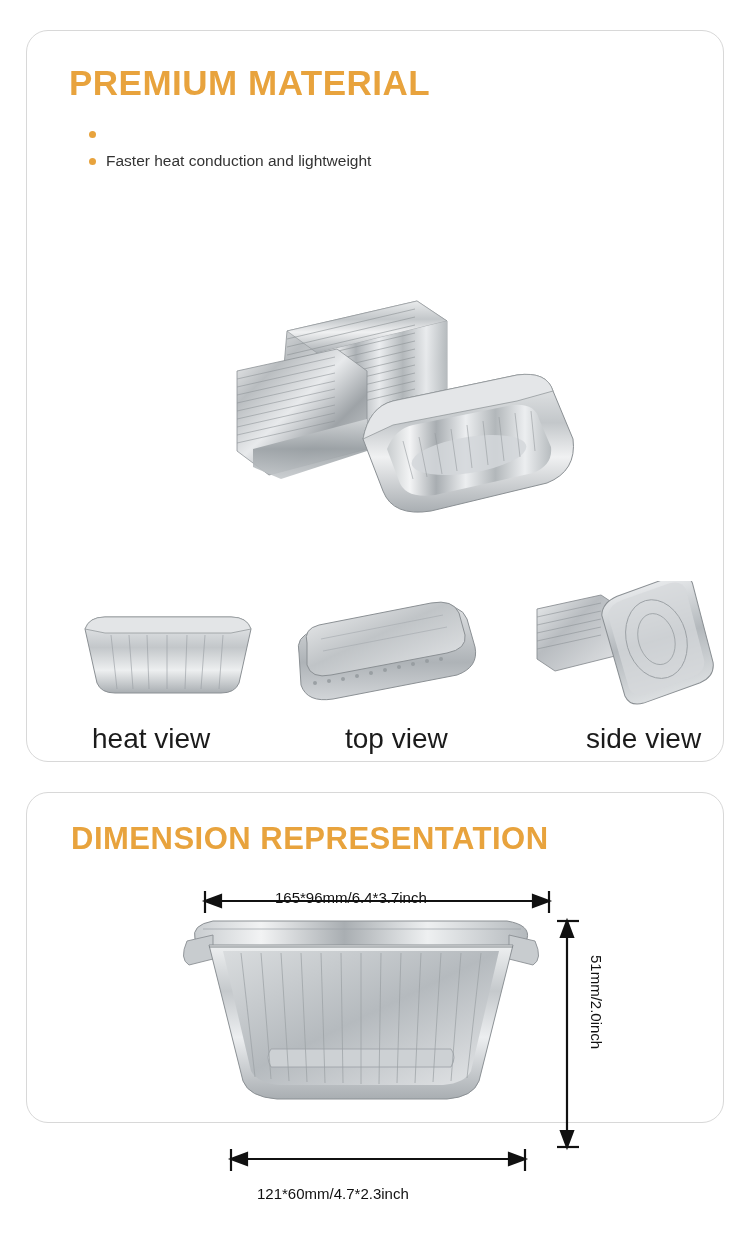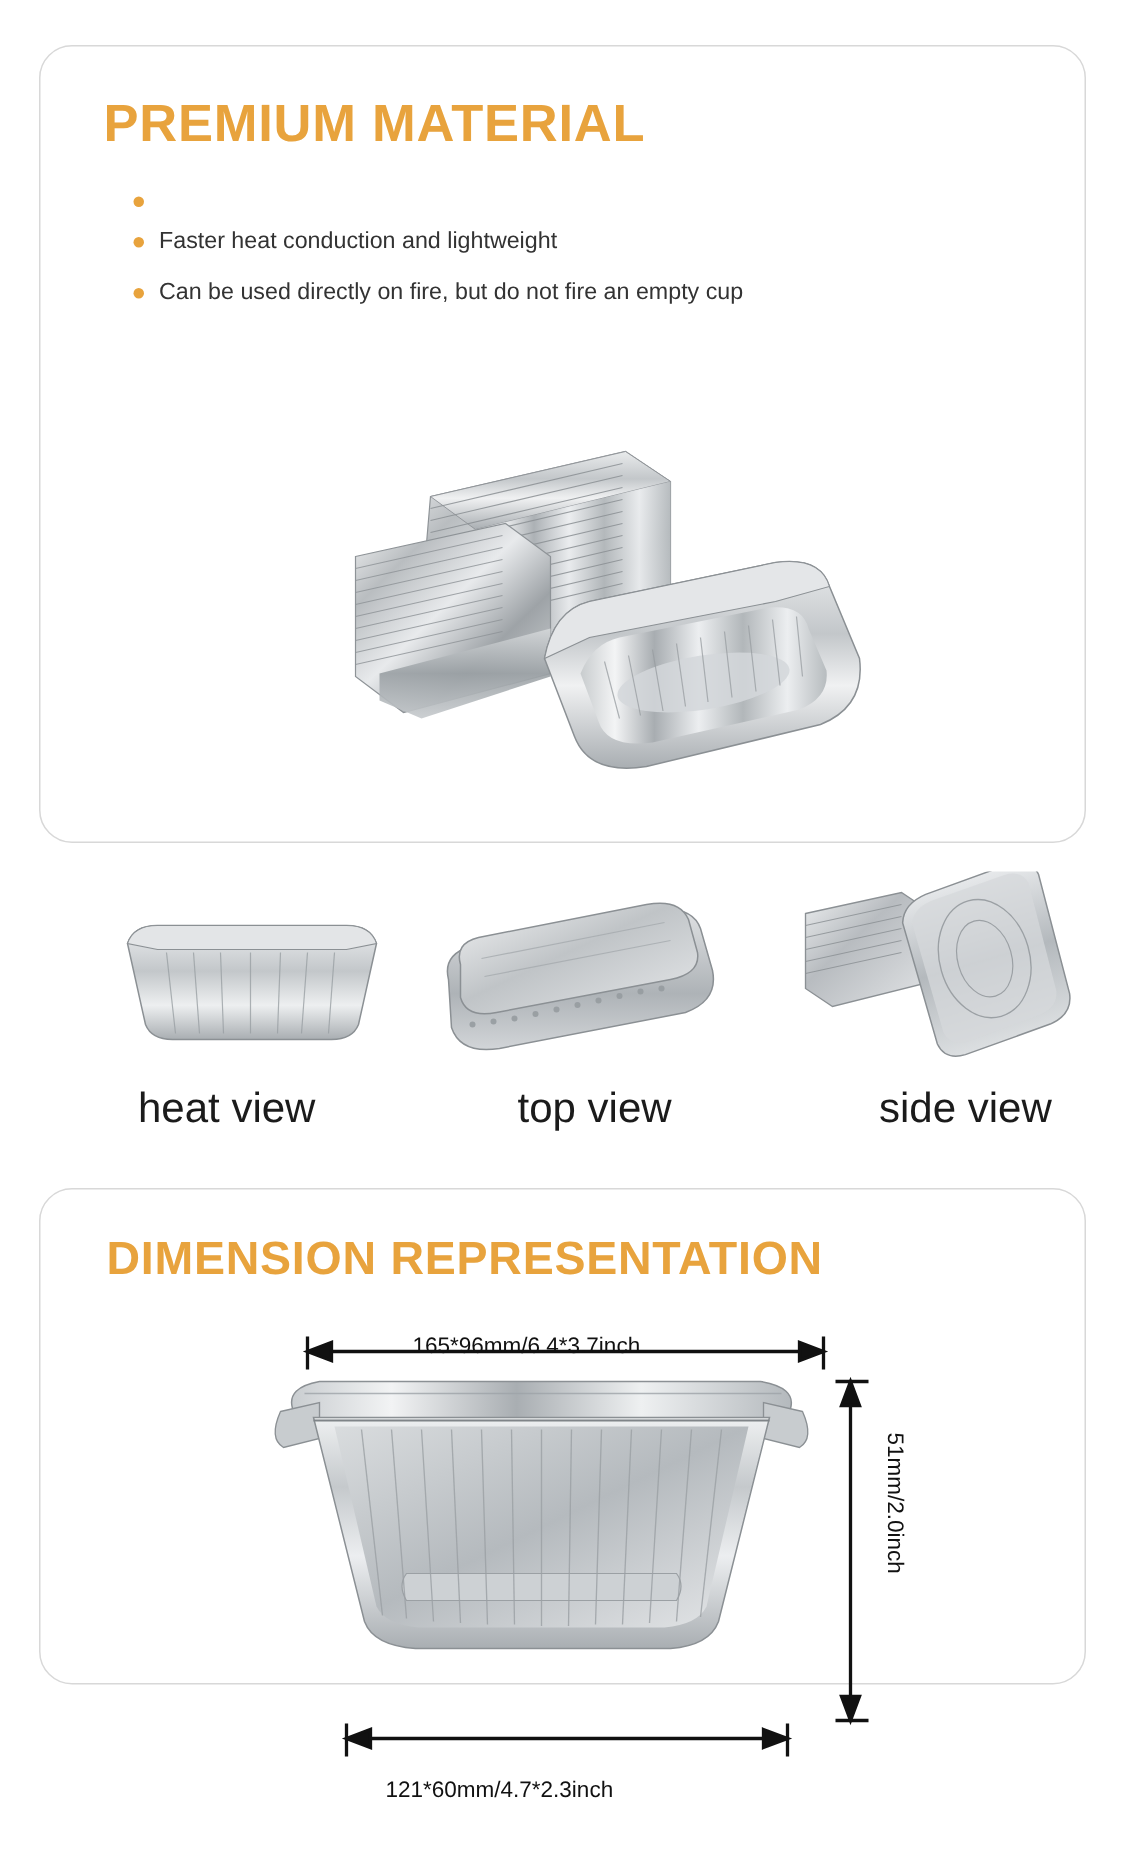--- a/index.html
+++ b/index.html
@@ -21,21 +21,21 @@
   .panel {
     position: absolute;
     background: #ffffff;
     border: 1px solid #d8d8d8;
     border-radius: 22px;
   }
   #panel-premium {
     left: 26px;
     top: 30px;
     width: 698px;
-    height: 532px;
+    height: 732px;
   }
   #panel-dimension {
     left: 26px;
     top: 792px;
     width: 698px;
     height: 331px;
   }
 
   .panel-title {
     position: absolute;
@@ -129,24 +129,20 @@
 
     <div class="panel-title" id="title-premium">PREMIUM MATERIAL</div>
 
     <div class="bullets">
       <div class="bullet-row">
         <span class="bullet-dot"></span>
       </div>
       <div class="bullet-row">
         <span class="bullet-dot"></span>
         <span class="bullet-text">Faster heat conduction and lightweight</span>
-      </div>
-      <div class="bullet-row">
-        <span class="bullet-dot"></span>
-        <span class="bullet-text">Can be used directly on fire, but do not fire an empty cup</span>
       </div>
     </div>
 
     <div class="photo" id="hero-image">
       <svg width="380" height="268" viewBox="0 0 380 268" xmlns="http://www.w3.org/2000/svg">
         <defs>
           <linearGradient id="foilA" x1="0" y1="0" x2="1" y2="1">
             <stop offset="0%" stop-color="#f2f3f4"></stop>
             <stop offset="22%" stop-color="#b9bdc0"></stop>
             <stop offset="45%" stop-color="#e8eaec"></stop>

